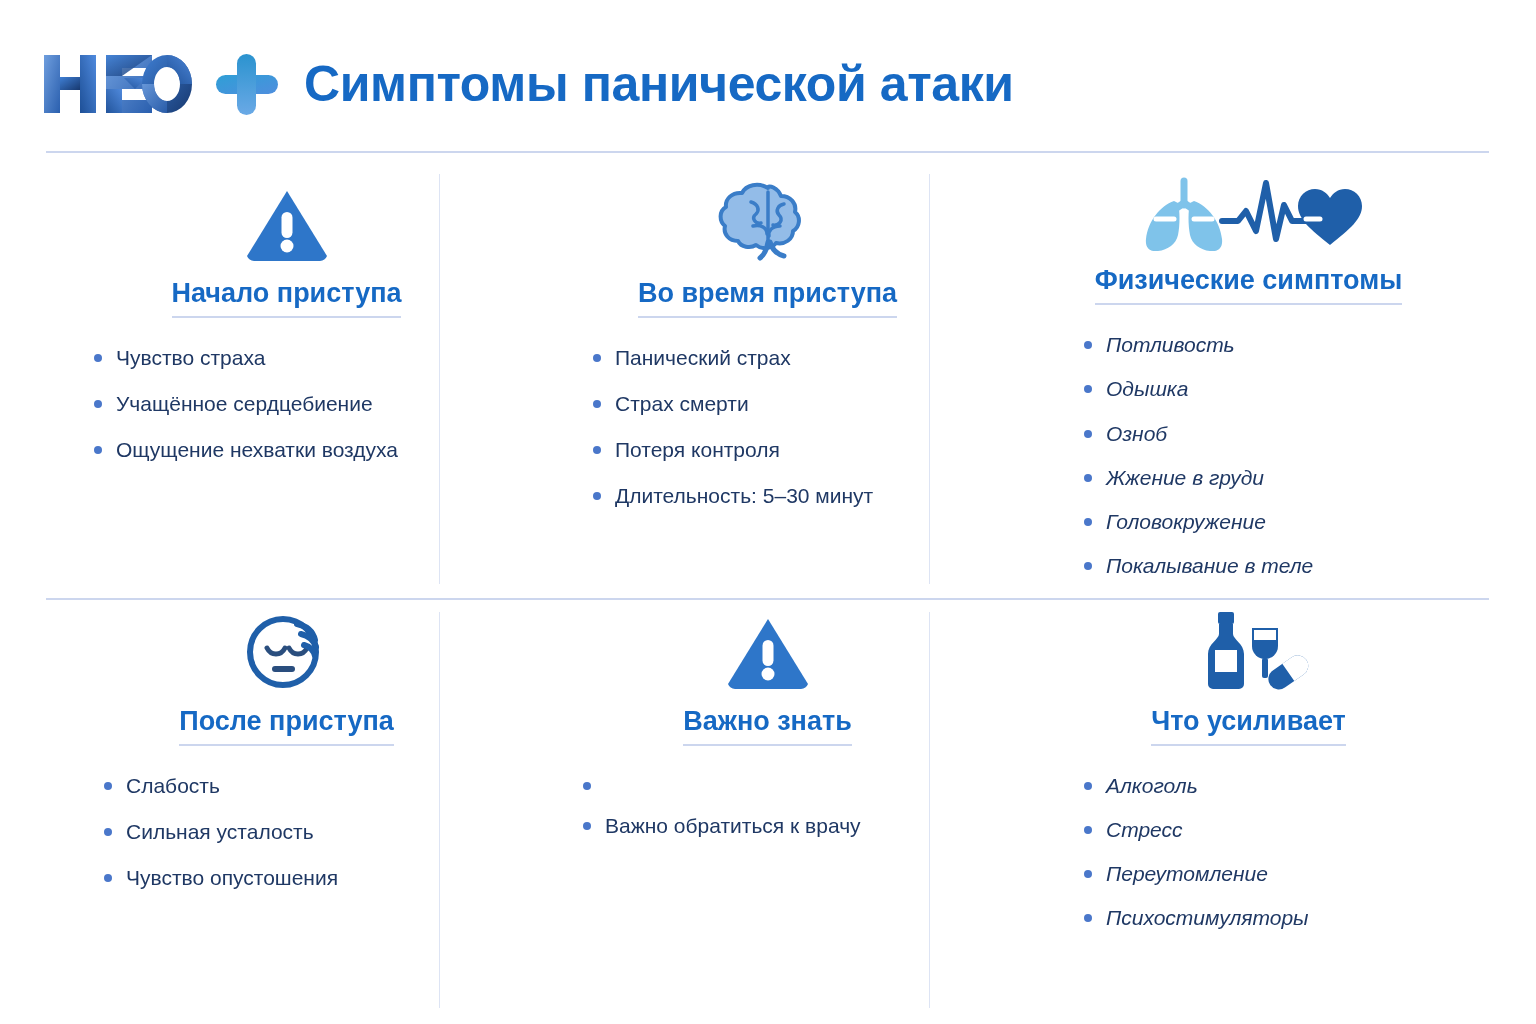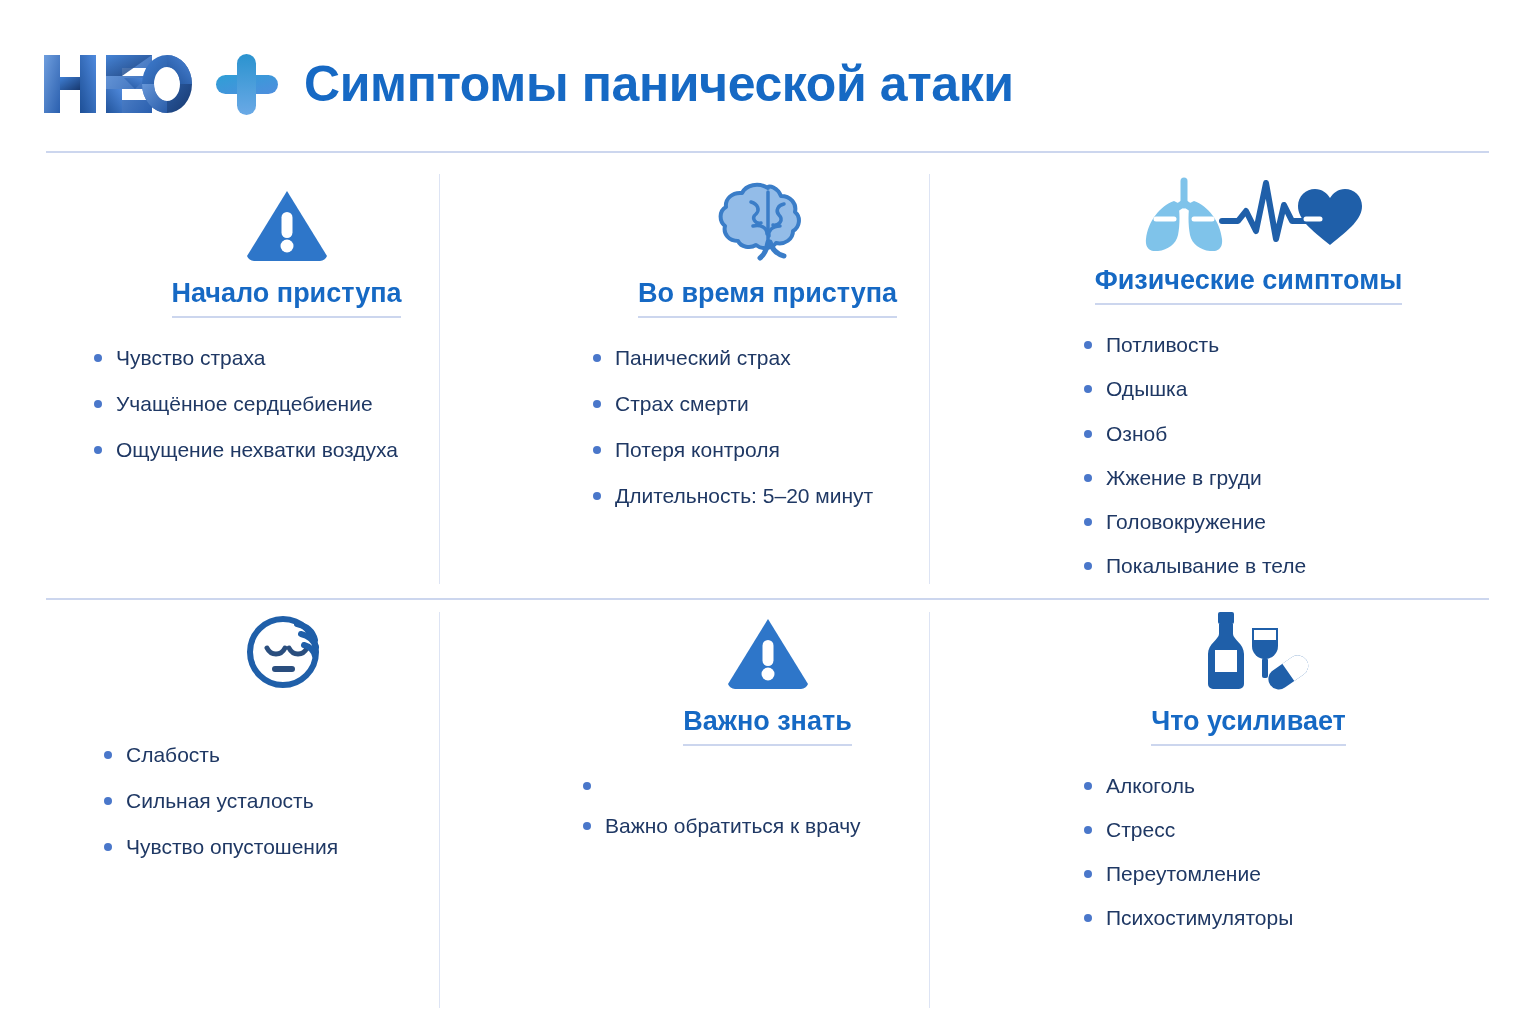--- a/index.html
+++ b/index.html
@@ -160,21 +160,21 @@
   .bullet .txt { white-space: pre-line; }
 
   
   .card.c1 .bullets { margin-left: 30px; }
   .card.c2 .bullets { margin-left: 48px; }
   .card.c3 .bullets { margin-left: 58px; }
   .card.c4 .bullets { margin-left: 40px; }
   .card.c5 .bullets { margin-left: 38px; }
   .card.c6 .bullets { margin-left: 58px; }
 
-  .card.c3 .bullet, .card.c6 .bullet { margin-bottom: 16px; }
+  .card.c3 .bullet, .card.c6 .bullet { margin-bottom: 16px; font-style: italic; }
   .card.c5 .bullet { margin-bottom: 22px; }
 </style>
 </head>
 <body>
 
 <div class="page">
 
   <div class="header">
 
     <svg class="logo" viewBox="0 0 242 74" aria-label="HEO+">
@@ -287,21 +287,21 @@
           <li class="bullet">
             <span class="dot"></span>
             <span class="txt">Страх смерти</span>
           </li>
           <li class="bullet">
             <span class="dot"></span>
             <span class="txt">Потеря контроля</span>
           </li>
           <li class="bullet">
             <span class="dot"></span>
-            <span class="txt">Длительность: 5–20 минут</span>
+            <span class="txt">Длительность: 5–30 минут</span>
           </li>
         </ul>
       </div>
 
       <div class="card c3">
         <div class="card-icon">
           <svg width="230" height="76" viewBox="0 0 230 76">
 
             <path d="M50 6 L50 30" stroke="#7fc3ea" stroke-width="7" stroke-linecap="round"></path>
             <path d="M50 28 L32 40 M50 28 L68 40" stroke="#7fc3ea" stroke-width="7" stroke-linecap="round"></path>
@@ -358,20 +358,21 @@
             <circle cx="42" cy="48" r="33" fill="none" stroke="#1f5fa9" stroke-width="6"></circle>
             <path d="M26 44 c4 8 14 8 18 0" fill="none" stroke="#2a4e7e" stroke-width="5" stroke-linecap="round"></path>
             <path d="M48 44 c4 8 14 8 18 0" fill="none" stroke="#2a4e7e" stroke-width="5" stroke-linecap="round"></path>
             <rect x="31" y="62" width="23" height="6" rx="3" fill="#2a4e7e"></rect>
             <path d="M56 20 c10 2 16 8 18 16" fill="none" stroke="#1f5fa9" stroke-width="6" stroke-linecap="round"></path>
             <path d="M60 30 c9 2 13 7 15 13" fill="none" stroke="#1f5fa9" stroke-width="6" stroke-linecap="round"></path>
             <path d="M63 41 c7 2 10 6 11 11" fill="none" stroke="#1f5fa9" stroke-width="6" stroke-linecap="round"></path>
           </svg>
         </div>
         <div class="card-heading-wrap">
+          <div class="card-heading">После приступа</div>
           <div class="heading-underline"></div>
         </div>
         <ul class="bullets">
           <li class="bullet">
             <span class="dot"></span>
             <span class="txt">Слабость</span>
           </li>
           <li class="bullet">
             <span class="dot"></span>
             <span class="txt">Сильная усталость</span>

